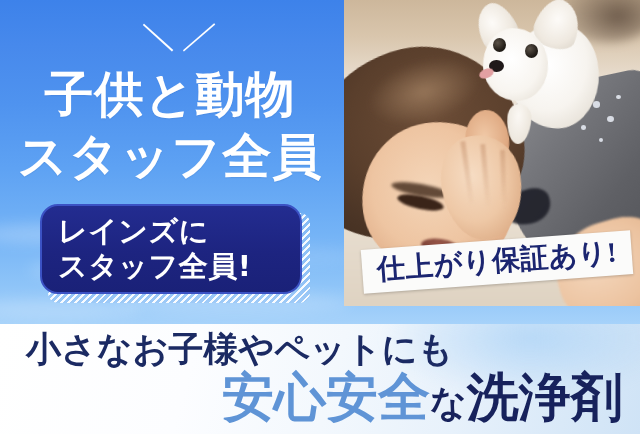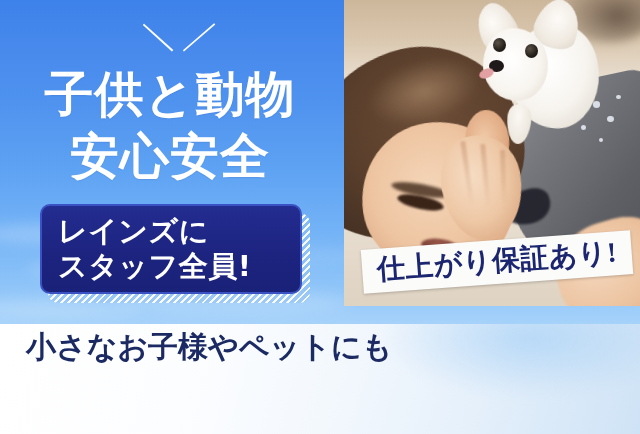--- a/index.html
+++ b/index.html
@@ -363,21 +363,21 @@
       -45deg,
       rgba(255,255,255,.92) 0px,
       rgba(255,255,255,.92) 2px,
       rgba(150,195,245,.55) 2px,
       rgba(150,195,245,.55) 5px);
   }
   .cta-box {
     position: absolute;
     left: 0; top: 0;
     width: 262px; height: 90px;
-    border-radius: 10px;
+    border-radius: 18px;
     background: linear-gradient(to bottom, #232c90 0%, #1d2480 55%, #1a2178 100%);
     border: 2px solid #3b52c4;
     box-sizing: border-box;
     display: flex;
     flex-direction: column;
     justify-content: center;
     padding-left: 16px;
   }
   .cta-line {
     font-family: "DejaVu Sans", "Liberation Sans", sans-serif;
@@ -409,21 +409,21 @@
     right: -40px; top: -46px;
     width: 300px; height: 120px;
     background: radial-gradient(ellipse at 50% 50%, rgba(150,200,245,.55) 0%, rgba(160,205,245,0) 70%);
     filter: blur(6px);
   }
   .bottom-l1 {
     position: absolute;
     left: 26px; top: 8px;
     font-family: "Liberation Serif", "DejaVu Serif", serif;
     font-weight: 700;
-    font-size: 30px;
+    font-size: 35px;
     line-height: 1;
     color: #1b2a63;
     letter-spacing: 0px;
     white-space: nowrap;
   }
   .bottom-l2 {
     position: absolute;
     left: 222px; top: 48px;
     font-family: "Liberation Serif", "DejaVu Serif", serif;
     font-weight: 700;
@@ -495,29 +495,32 @@
     <span class="badge-text">仕上がり保証あり!</span>
   </div>
 
   <div class="kicker">
     <span class="slash slash-l">＼</span>
     <span class="slash slash-r">／</span>
   </div>
 
   <div class="headline">
     <div class="headline-line">子供と動物</div>
-    <div class="headline-line">安心安全</div>
+    <div class="headline-line">スタッフ全員</div>
   </div>
 
   <div class="cta-wrap">
     <div class="cta-shadow"></div>
     <div class="cta-box">
       <div class="cta-line">レインズに</div>
       <div class="cta-line">スタッフ全員!</div>
     </div>
   </div>
 
   <div class="bottom">
     <div class="bottom-glow"></div>
     <div class="bottom-l1">小さなお子様やペットにも</div>
+    <div class="bottom-l2">
+      <span class="hl">安心安全</span><span class="sm">な</span><span>洗浄剤</span>
+    </div>
   </div>
 
 </div>
 
 </body></html>

